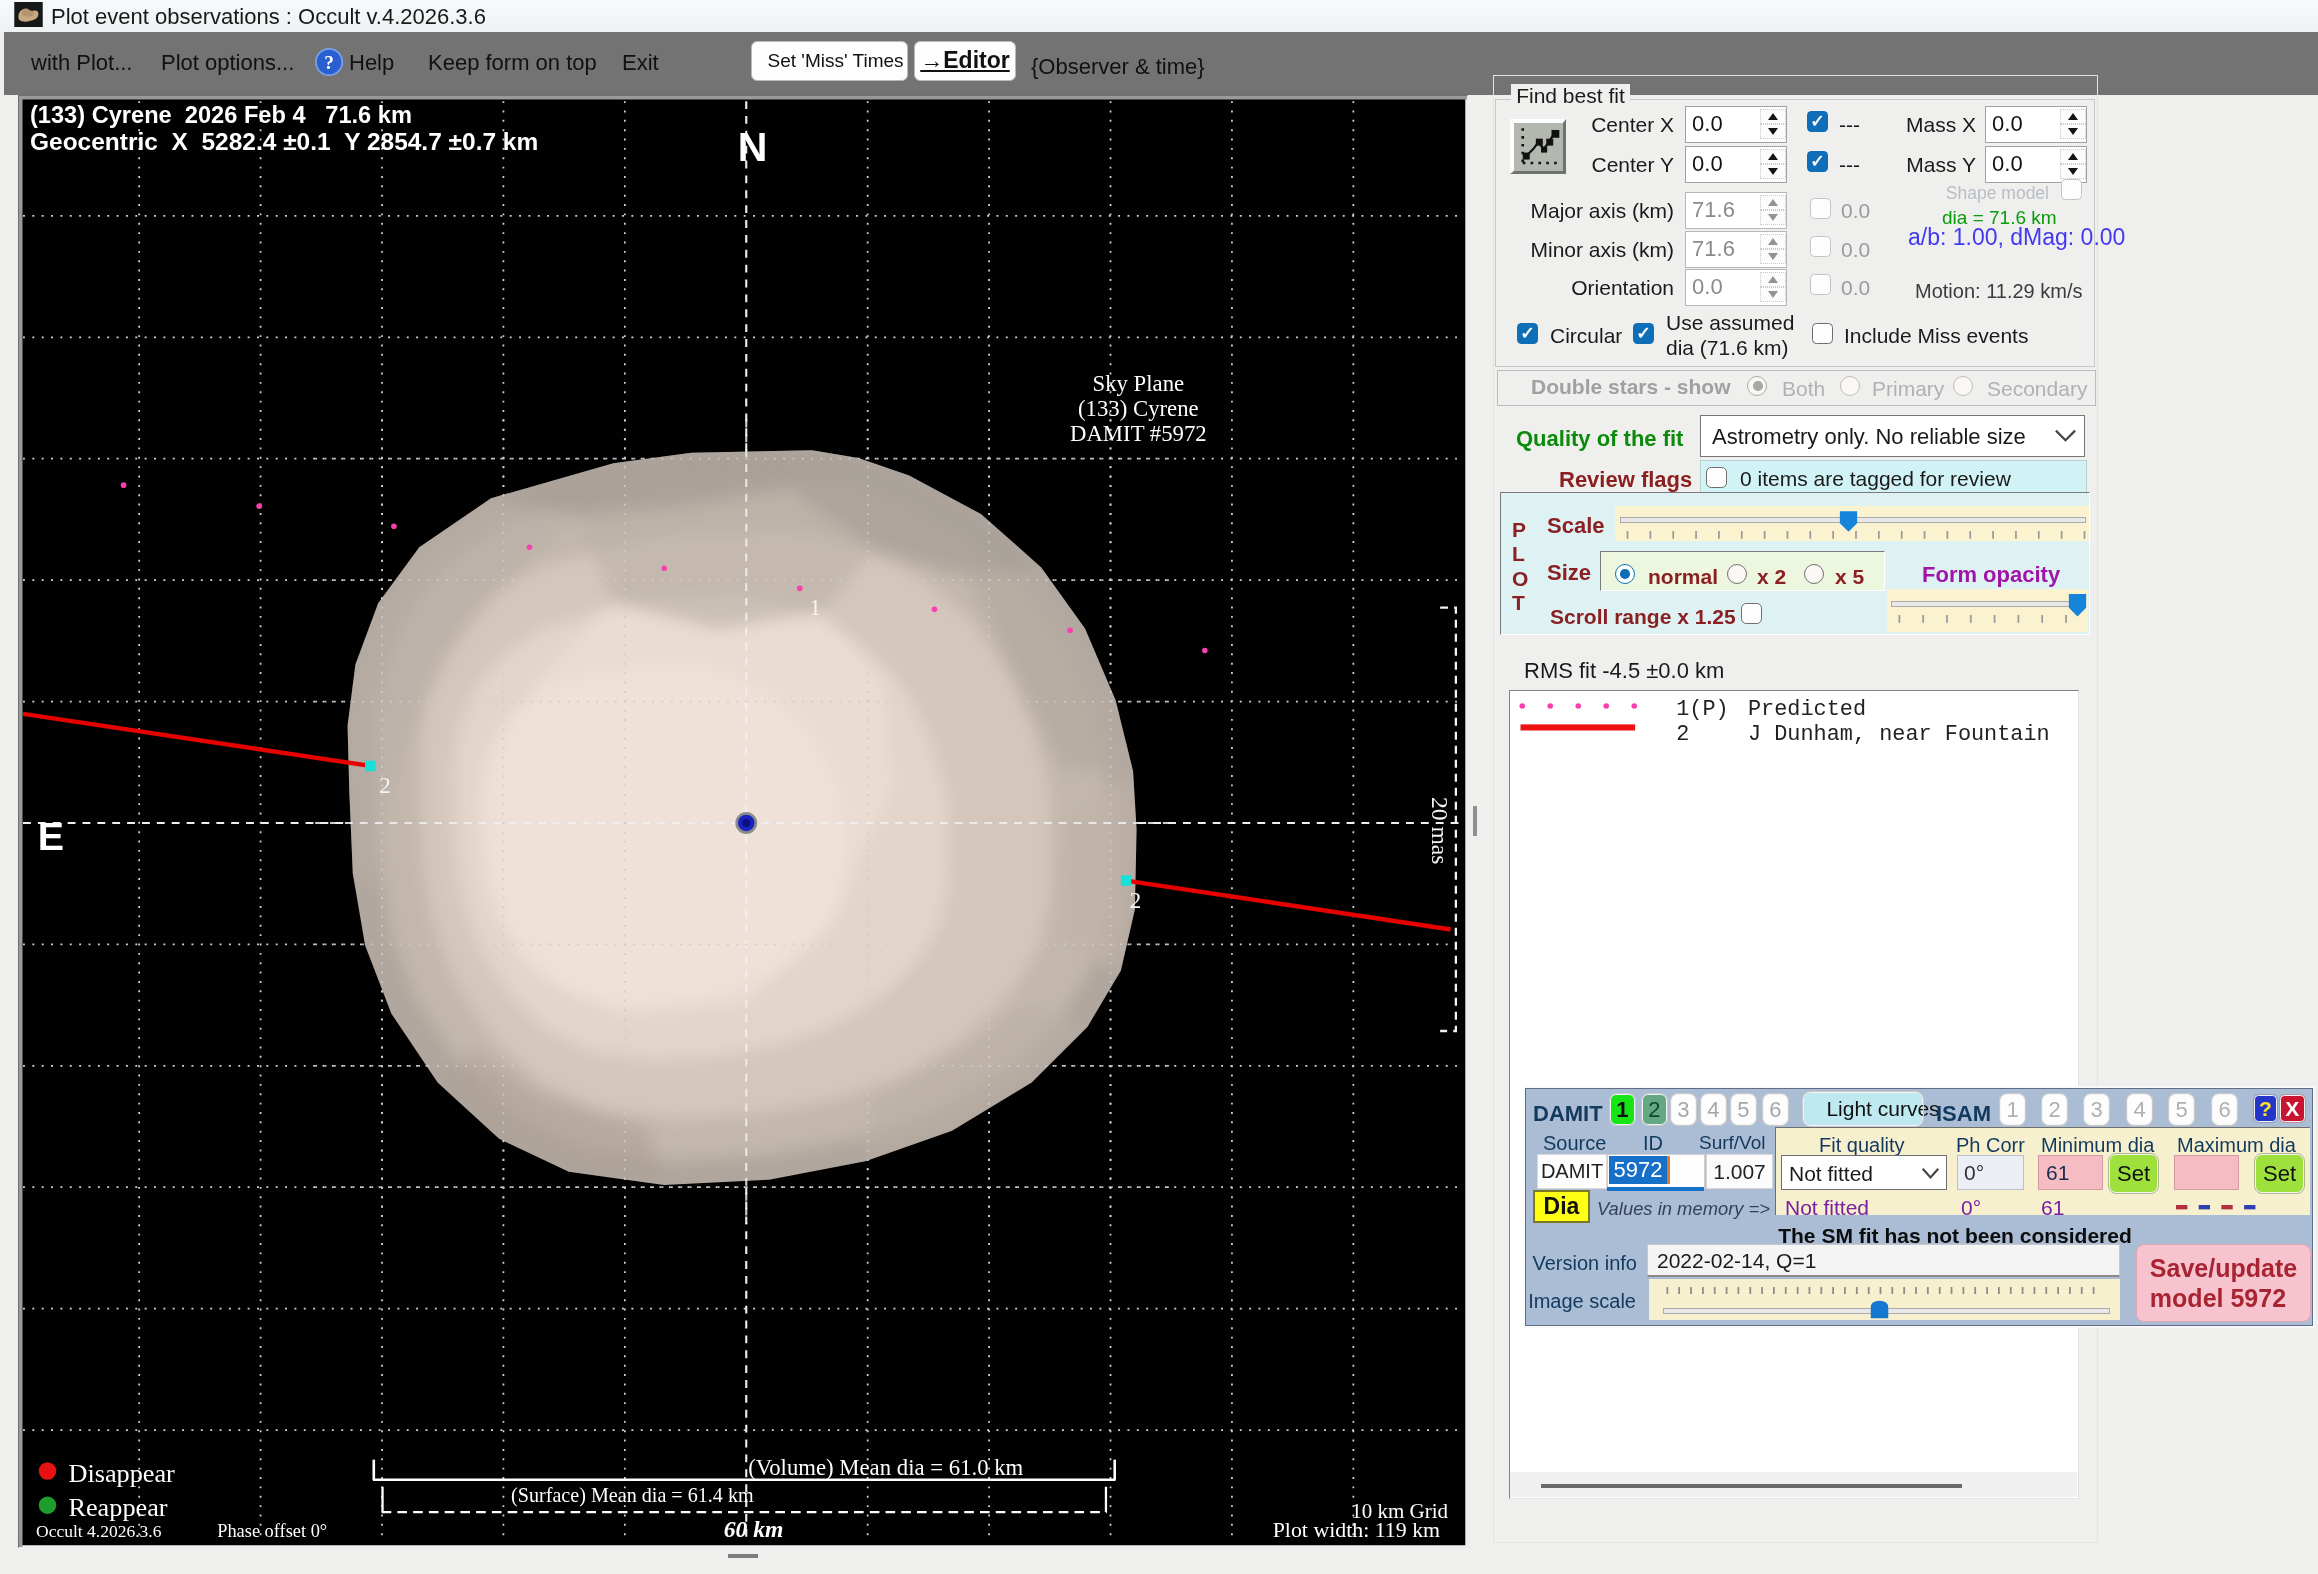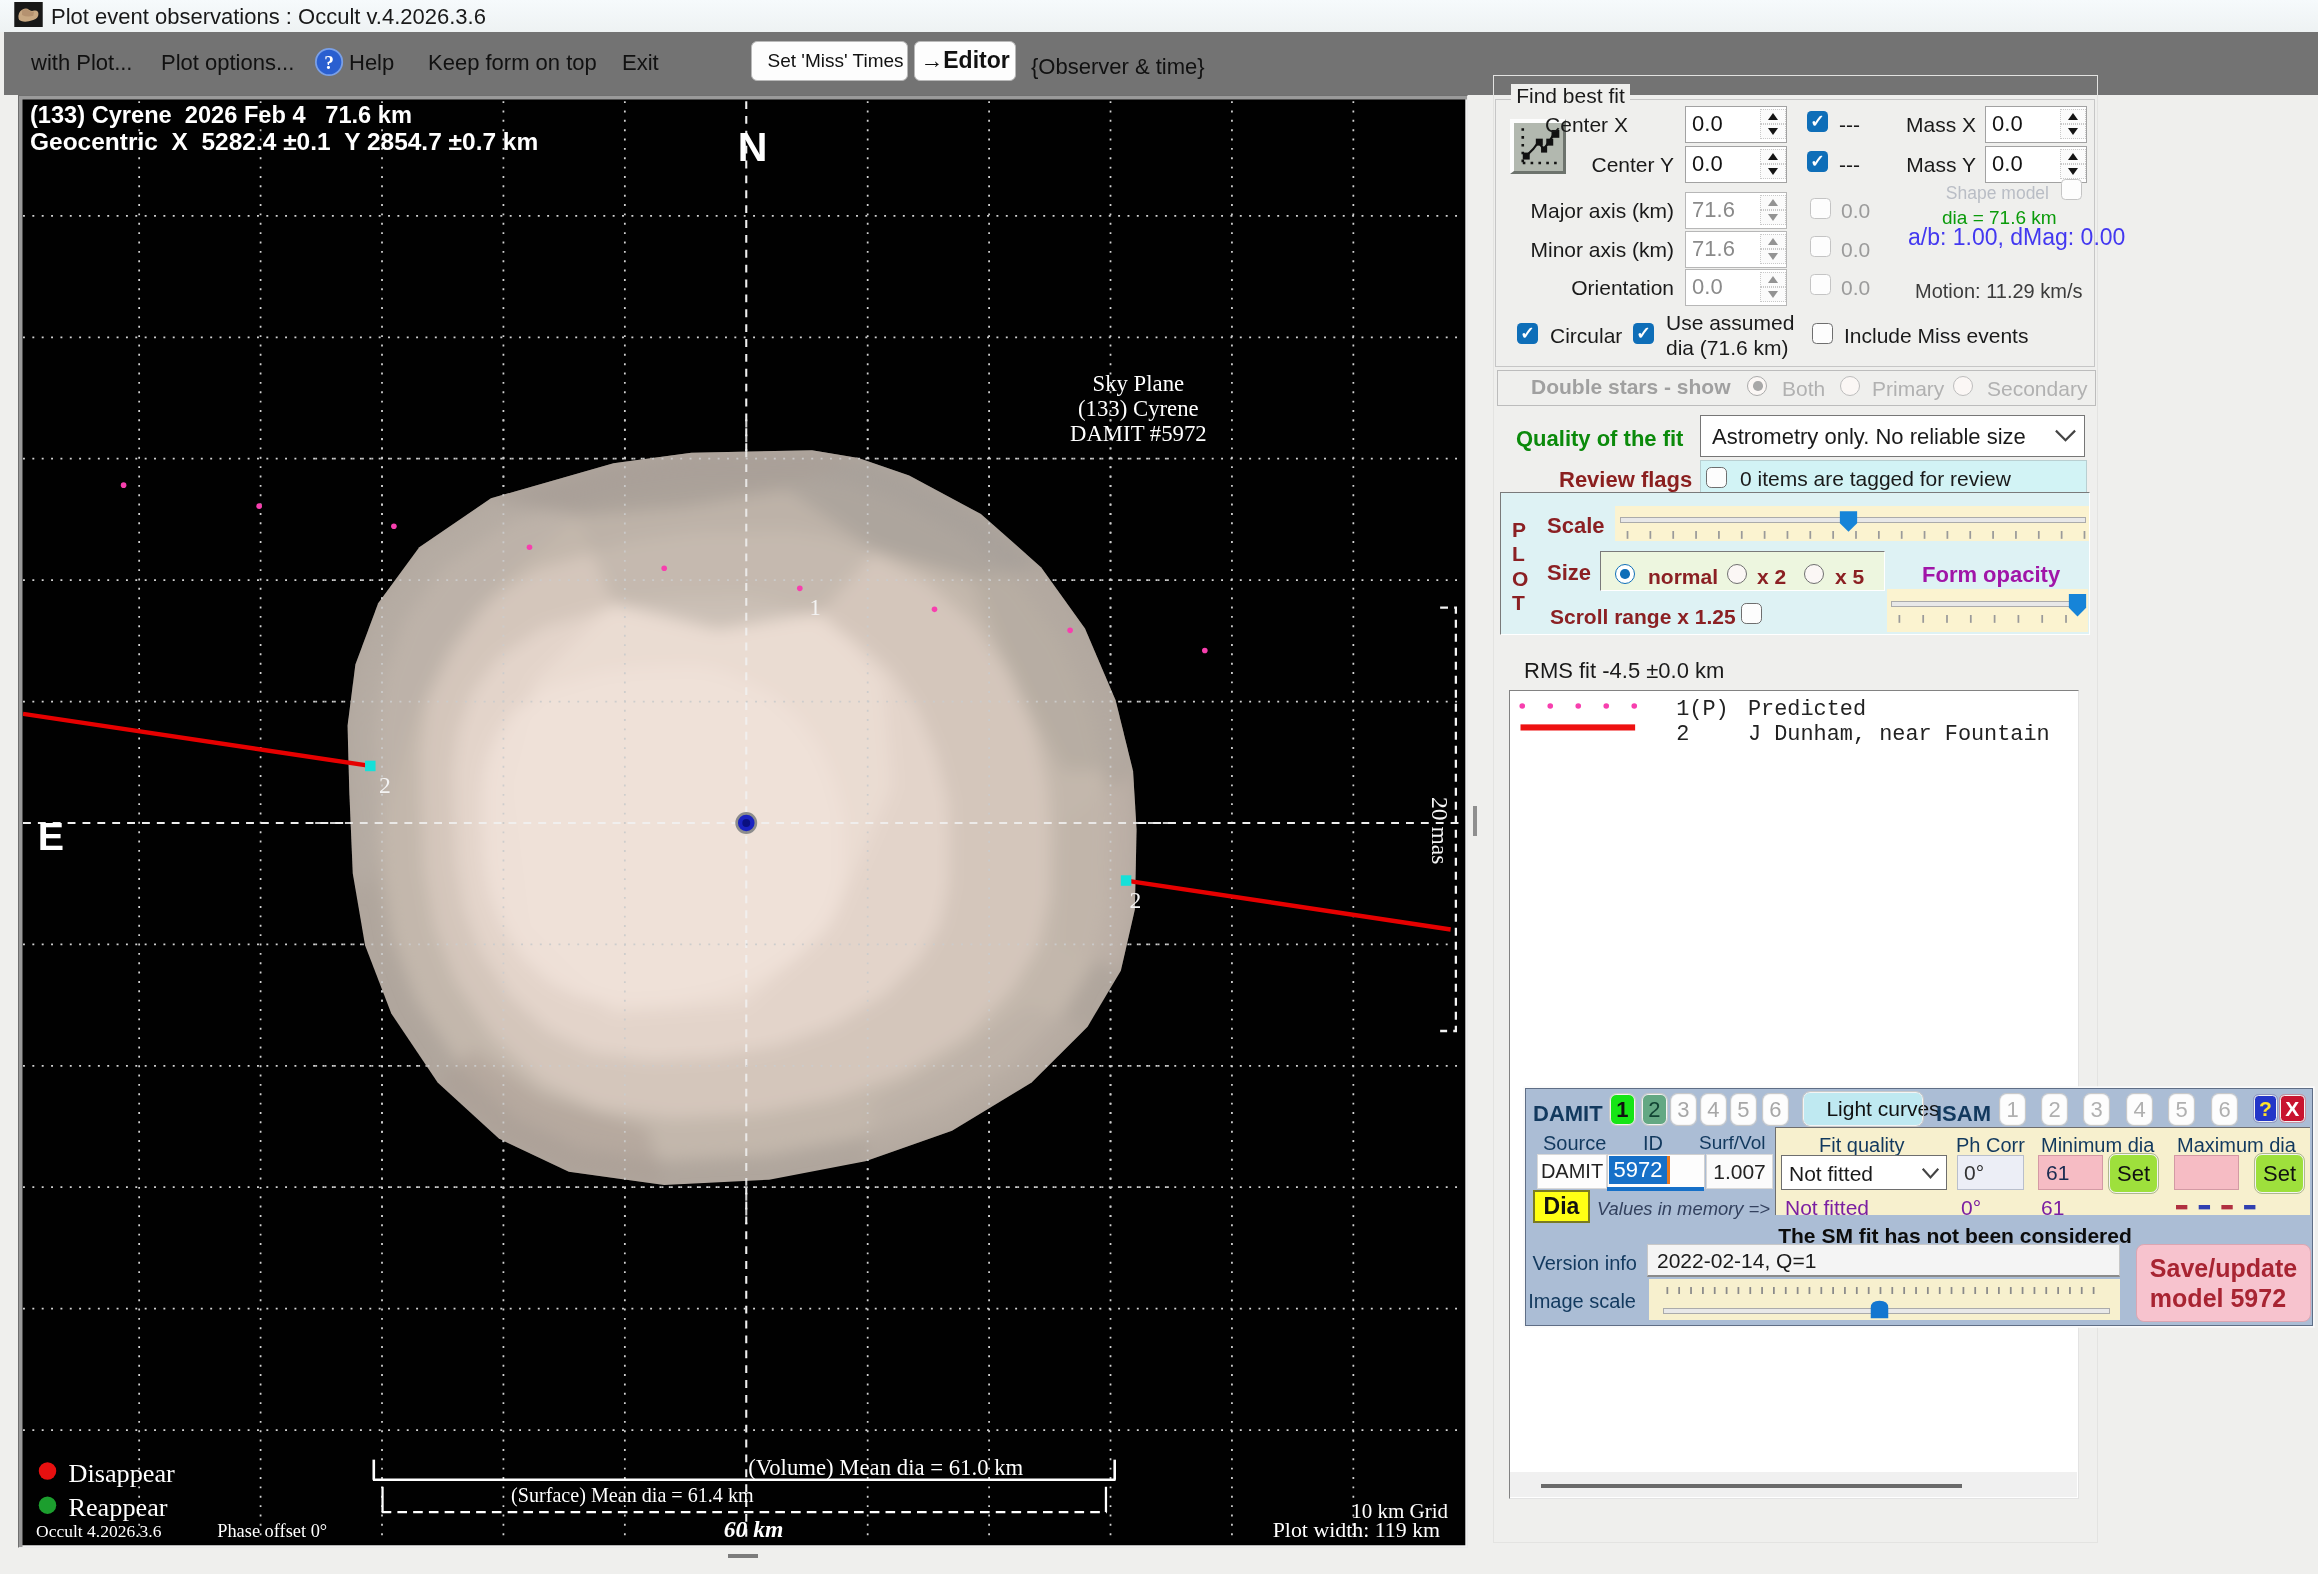--- a/index.html
+++ b/index.html
@@ -43,21 +43,21 @@
   <div class="menuitem" style="left:157px">Plot options...</div>
   <svg class="abs" style="left:311px;top:15.7px" width="29" height="29" viewBox="0 0 33 33">
         <circle cx="16" cy="16" r="15" fill="#2a5fd0"></circle>
         <circle cx="16" cy="16" r="15" fill="none" stroke="#7aa0e8" stroke-width="2"></circle>
         <text x="16" y="24" font-size="22" font-weight="bold" fill="#fff" text-anchor="middle" font-family="Liberation Serif,serif">?</text>
       </svg>
   <div class="menuitem" style="left:345px">Help</div>
   <div class="menuitem" style="left:424px">Keep form on top</div>
   <div class="menuitem" style="left:618px">Exit</div>
   <div class="topbtn" style="left:747px;top:8.7px;width:143px;height:38px;padding-left:12px;">Set 'Miss' Times</div>
-  <div class="topbtn" style="left:910px;top:8.7px;width:100px;height:38px;font-weight:bold;font-size:23px;">→Editor</div>
+  <div class="topbtn" style="left:910px;top:8.7px;width:100px;height:38px;font-weight:bold;font-size:23px;text-decoration:underline;">→Editor</div>
   <div class="menuitem" style="left:1027px;top:22px;">{Observer &amp; time}</div>
 </div>
 <div id="plotborder"></div>
 <div class="abs" style="left:728px;top:1554px;width:30px;height:3.5px;background:#7c7c7c;"></div>
 <svg id="plotsvg" width="1439" height="1441" viewBox="26 116 1645 1647">
 <rect x="26" y="116" width="1645" height="1647" fill="#010101"></rect>
 <line x1="158.8" y1="116" x2="158.8" y2="1763" stroke="#d2d2d2" stroke-width="2" stroke-dasharray="2.2 8.5"></line>
 <line x1="297.6" y1="116" x2="297.6" y2="1763" stroke="#d2d2d2" stroke-width="2" stroke-dasharray="2.2 8.5"></line>
 <line x1="436.4" y1="116" x2="436.4" y2="1763" stroke="#d2d2d2" stroke-width="2" stroke-dasharray="2.2 8.5"></line>
 <line x1="575.2" y1="116" x2="575.2" y2="1763" stroke="#d2d2d2" stroke-width="2" stroke-dasharray="2.2 8.5"></line>
@@ -172,21 +172,21 @@
 <svg width="48" height="47" viewBox="0 0 55 54">
         <line x1="10" y1="6" x2="10" y2="46" stroke="#111" stroke-width="3" stroke-dasharray="3 6"></line>
         <line x1="10" y1="46" x2="50" y2="46" stroke="#111" stroke-width="3" stroke-dasharray="3 6"></line>
         <polyline points="14,38 22,30 28,22 34,30 40,22 46,12" fill="none" stroke="#111" stroke-width="2.5"></polyline>
         <rect x="10" y="34" width="8" height="8" fill="#111"></rect>
         <rect x="25" y="18" width="8" height="8" fill="#111"></rect>
         <rect x="31" y="27" width="7" height="7" fill="#111"></rect>
         <rect x="37" y="18" width="8" height="8" fill="#111"></rect>
         <rect x="43" y="8" width="9" height="9" fill="#111"></rect>
       </svg></div>
-<div class="rlbl" style="left:1499px;top:113px;width:175px;text-align:center;">Center X</div>
+<div class="rlbl" style="left:1499px;top:113px;width:175px;">Center X</div>
 <div class="rlbl" style="left:1499px;top:153px;width:175px;">Center Y</div>
 <div class="rlbl" style="left:1499px;top:199px;width:175px;">Major axis (km)</div>
 <div class="rlbl" style="left:1499px;top:238px;width:175px;">Minor axis (km)</div>
 <div class="rlbl" style="left:1499px;top:276px;width:175px;">Orientation</div>
 <div class="numf" style="left:1685px;top:106px;border-color:#a2a2a2">
       <div class="val" style="color:#111">0.0</div>
       <div class="spin">
         <div class="sb" style="top:0">
           <div class="tri-up" style="opacity:1"></div>
         </div>

